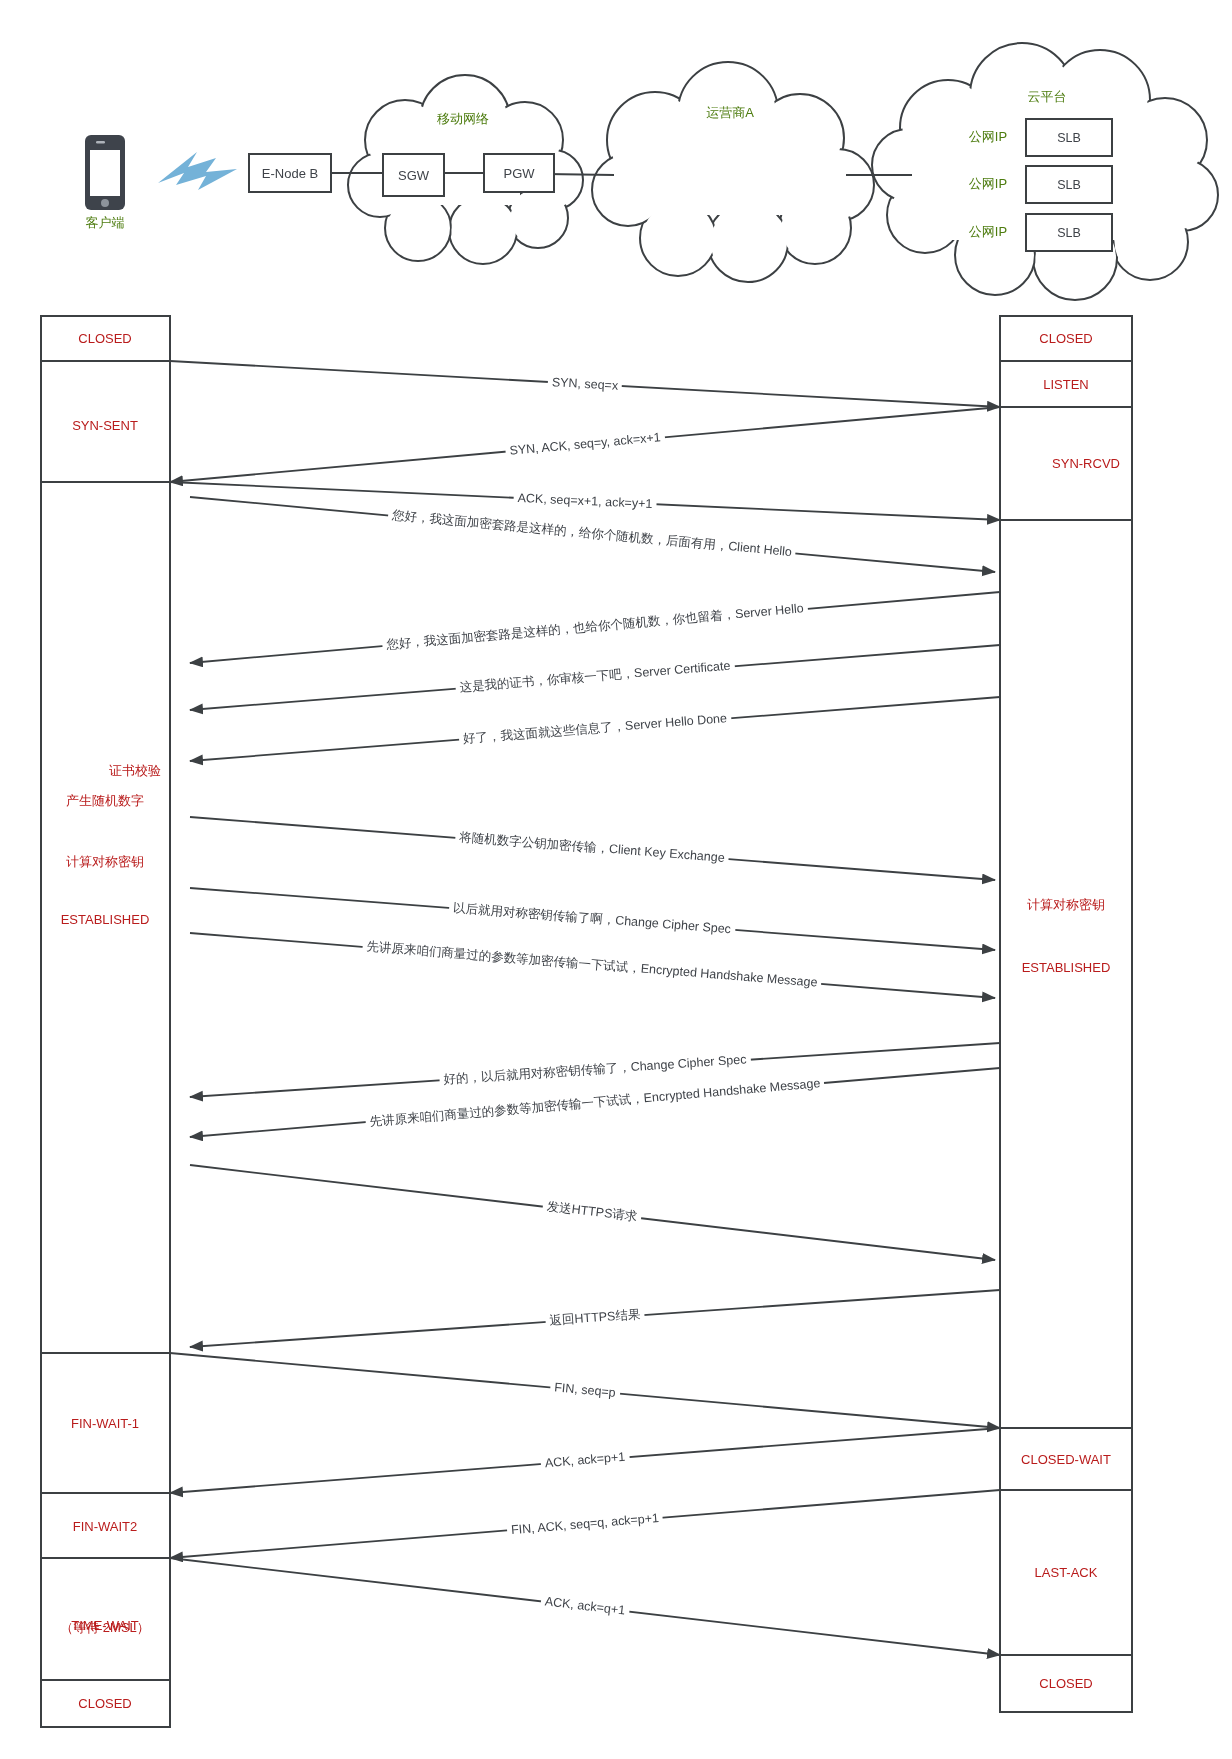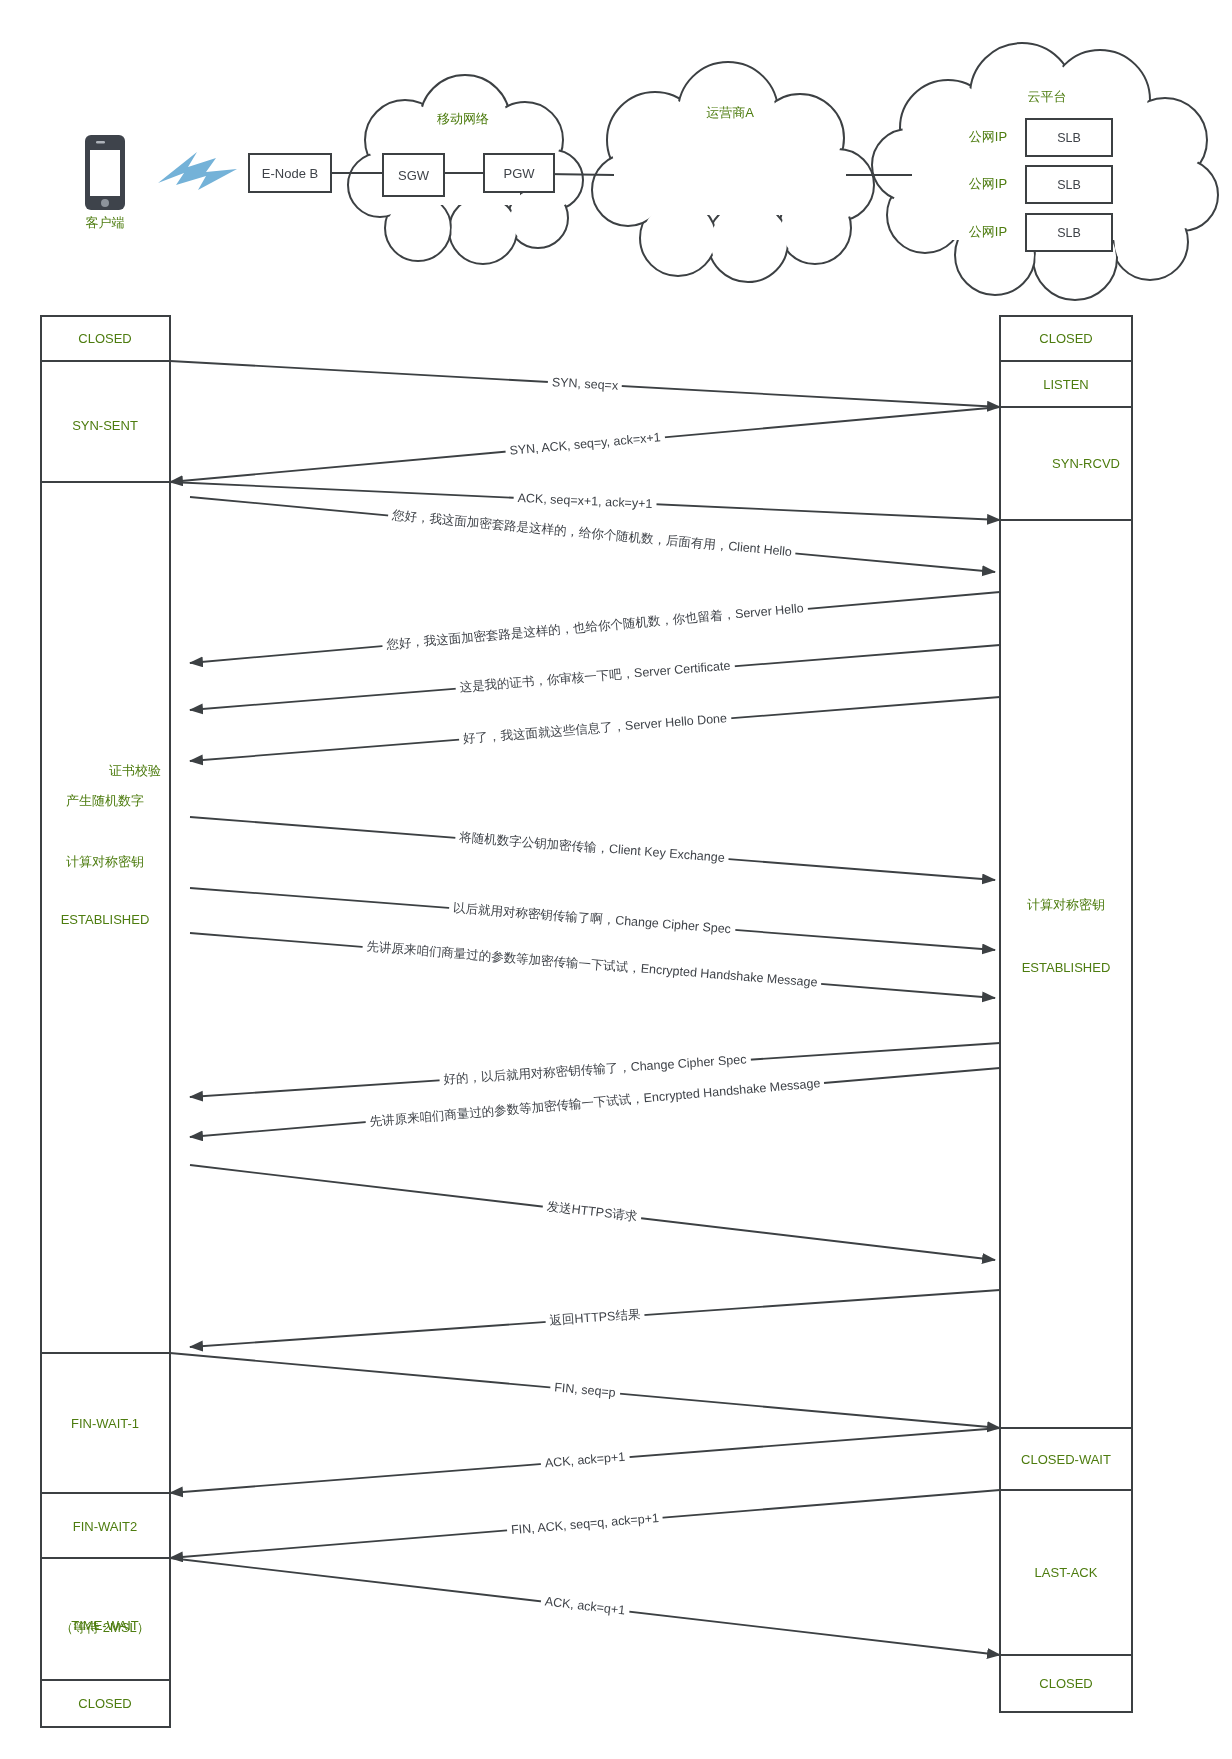--- a/index.html
+++ b/index.html
@@ -7,21 +7,21 @@
         font-family:"Liberation Sans","DejaVu Sans",sans-serif;color:#3f4349;}
   #diagram-svg{position:absolute;left:0;top:0;width:1232px;height:1759px;}
   .lbl{position:absolute;white-space:nowrap;transform:translate(-50%,-50%);
        font-size:13px;color:#4d7c0f;}
   .node-box{position:absolute;background:#ffffff;border:2px solid #3c4043;
             display:flex;align-items:center;justify-content:center;
             font-size:13px;color:#3f4349;box-sizing:border-box;}
   .msg{position:absolute;white-space:nowrap;background:#ffffff;padding:0 4px;
        font-size:12.5px;color:#3f4349;z-index:5;}
   .state{position:absolute;white-space:nowrap;transform:translate(-50%,-50%);
-         font-size:13px;color:#4d7c0f;z-index:4;text-align:right;}
+         font-size:13px;color:#b91c1c;z-index:4;text-align:right;}
 </style>
 </head>
 <body>
 
 <div id="page">
 
   <svg id="diagram-svg" viewBox="0 0 1232 1759" xmlns="http://www.w3.org/2000/svg">
     <defs>
       <marker id="arr" markerUnits="userSpaceOnUse" markerWidth="15" markerHeight="12" refX="13" refY="5.5" orient="auto">
         <path d="M0,0 L14,5.5 L0,11 Z" fill="#3c4043"></path>

